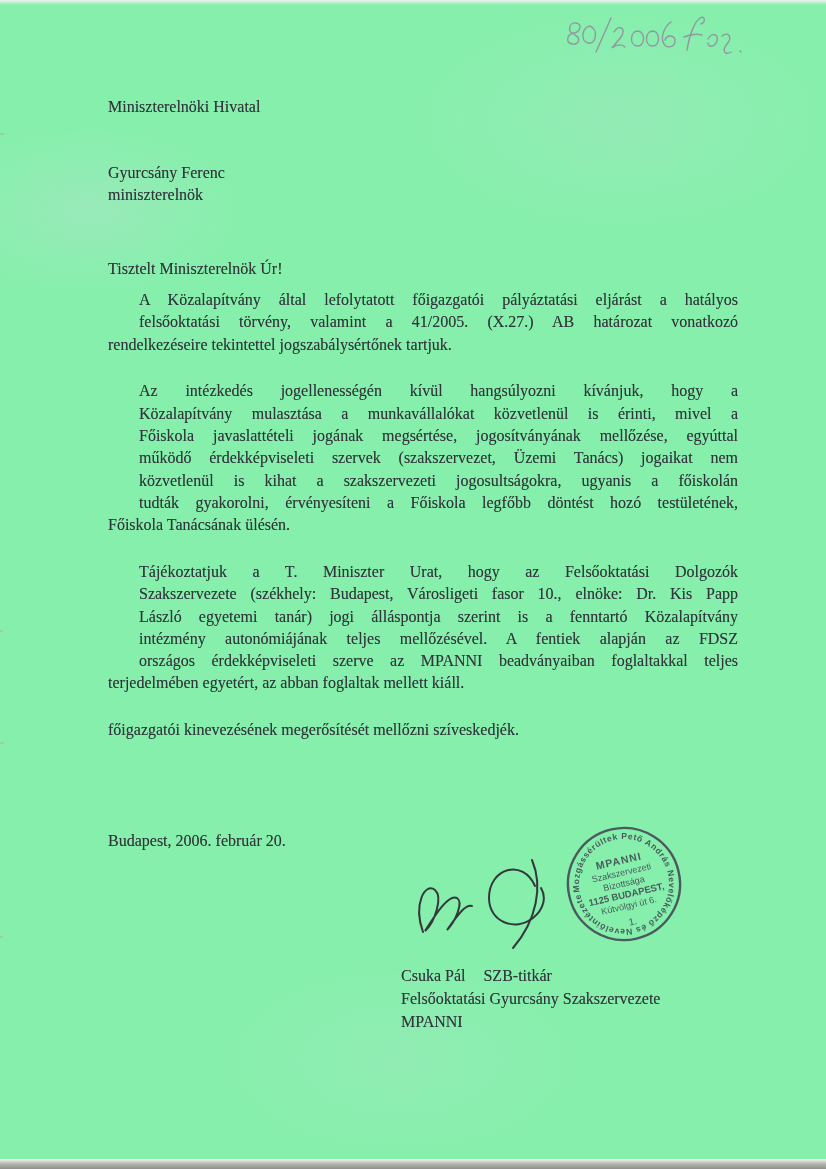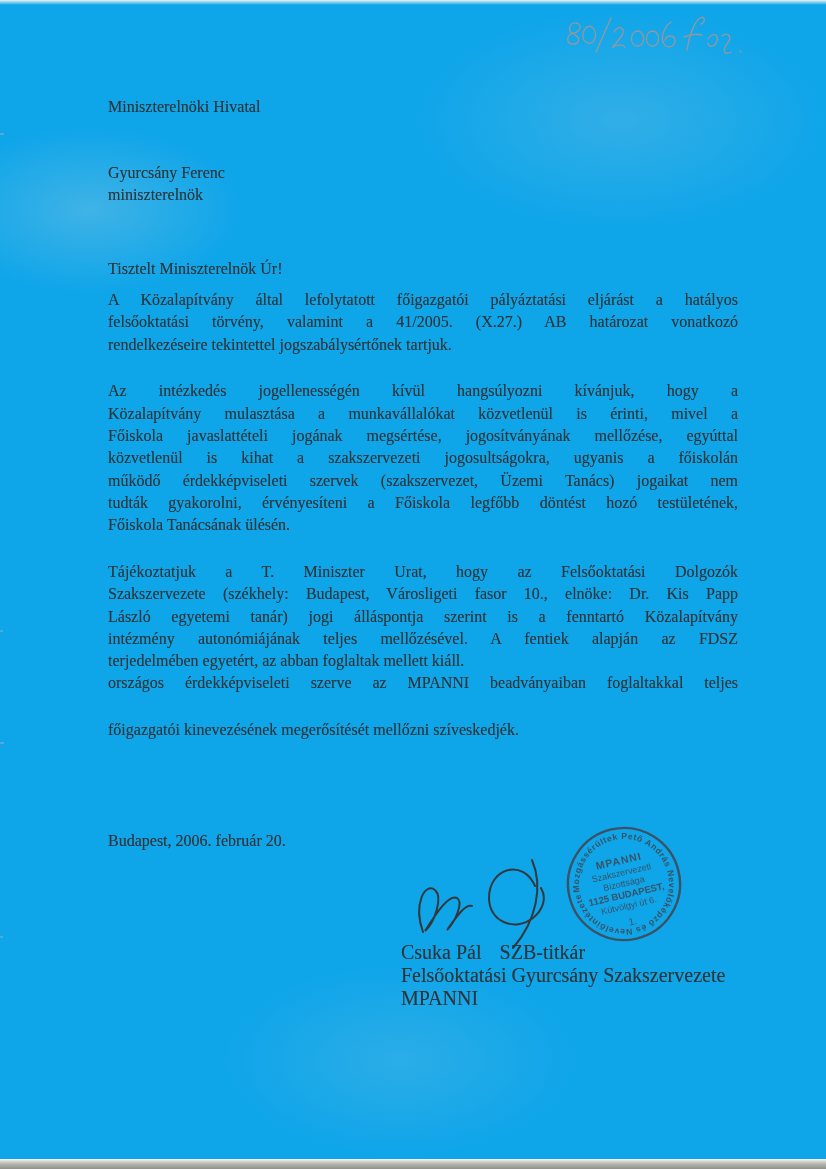--- a/index.html
+++ b/index.html
@@ -1,20 +1,20 @@
 <!DOCTYPE html>
 <html><head>
 <meta charset="utf-8">
 <style>
   html,body{margin:0;padding:0;background:#e9e9e9;}
   .page{
     position:relative;
     width:826px;height:1169px;
     margin:0 auto;
-    background:#0ea5e9;
+    background:#86efac;
     overflow:hidden;
     font-family:"Liberation Serif", serif;
     color:#30353a;
   }
   
   .scan-texture{
     position:absolute;inset:0;pointer-events:none;
     background:
       radial-gradient(220px 120px at 90px 210px, rgba(210,220,222,.25), rgba(210,220,222,0) 70%),
       radial-gradient(300px 160px at 620px 120px, rgba(210,218,222,.18), rgba(210,218,222,0) 70%),
@@ -39,25 +39,25 @@
     white-space:nowrap;
   }
   .body-block{
     position:absolute;
     left:108px;top:289px;width:630px;
     font-size:16px;line-height:22.3px;
     text-shadow:0 0 0.6px rgba(48,53,58,.45);
   }
   .para{margin:0 0 24.5px 0;}
   .pline{white-space:normal;}
-  .pline.just{text-align:justify;text-align-last:justify;}
+  .pline.just{text-align:justify;text-align-last:justify;margin-left:31px;}
 
   .sig-block{
-    position:absolute;left:401px;top:941px;
-    font-size:20px;line-height:23.2px;
+    position:absolute;left:401px;top:964px;
+    font-size:16px;line-height:23.2px;
     text-shadow:0 0 0.6px rgba(48,53,58,.45);
   }
   .sig-name-row span{display:inline-block;}
   .sig-role{margin-left:18px;}
 
   svg{position:absolute;overflow:visible;}
   .hw-note{left:556px;top:12px;}
   .hw-sign{left:385px;top:852px;}
   .stamp{left:549px;top:809px;}
 </style>
@@ -93,32 +93,32 @@
   <div class="body-block">
       <div class="para">
         <div class="pline just">A Közalapítvány által lefolytatott főigazgatói pályáztatási eljárást a hatályos</div>
         <div class="pline just">felsőoktatási törvény, valamint a 41/2005. (X.27.) AB határozat vonatkozó</div>
         <div class="pline">rendelkezéseire tekintettel jogszabálysértőnek tartjuk.</div>
       </div>
       <div class="para">
         <div class="pline just">Az intézkedés jogellenességén kívül hangsúlyozni kívánjuk, hogy a</div>
         <div class="pline just">Közalapítvány mulasztása a munkavállalókat közvetlenül is érinti, mivel a</div>
         <div class="pline just">Főiskola javaslattételi jogának megsértése, jogosítványának mellőzése, egyúttal</div>
+        <div class="pline just">működő érdekképviseleti szervek (szakszervezet, Üzemi Tanács) jogaikat nem</div>
         <div class="pline just">közvetlenül is kihat a szakszervezeti jogosultságokra, ugyanis a főiskolán</div>
-        <div class="pline just">működő érdekképviseleti szervek (szakszervezet, Üzemi Tanács) jogaikat nem</div>
         <div class="pline just">tudták gyakorolni, érvényesíteni a Főiskola legfőbb döntést hozó testületének,</div>
         <div class="pline">Főiskola Tanácsának ülésén.</div>
       </div>
       <div class="para">
         <div class="pline just">Tájékoztatjuk a T. Miniszter Urat, hogy az Felsőoktatási Dolgozók</div>
         <div class="pline just">Szakszervezete (székhely: Budapest, Városligeti fasor 10., elnöke: Dr. Kis Papp</div>
         <div class="pline just">László egyetemi tanár) jogi álláspontja szerint is a fenntartó Közalapítvány</div>
         <div class="pline just">intézmény autonómiájának teljes mellőzésével. A fentiek alapján az FDSZ</div>
+        <div class="pline just">országos érdekképviseleti szerve az MPANNI beadványaiban foglaltakkal teljes</div>
         <div class="pline">terjedelmében egyetért, az abban foglaltak mellett kiáll.</div>
-        <div class="pline just">országos érdekképviseleti szerve az MPANNI beadványaiban foglaltakkal teljes</div>
       </div>
       <div class="para">
         <div class="pline">főigazgatói kinevezésének megerősítését mellőzni szíveskedjék.</div>
       </div>
     </div>
 
   <div class="txt" style="left:108px;top:830px">Budapest, 2006. február 20.</div>
 
   <svg class="stamp" width="150" height="150" viewBox="0 0 150 150">
     <g transform="rotate(-13 75 75)" fill="#414753" opacity="0.88" font-family="Liberation Sans, sans-serif">

